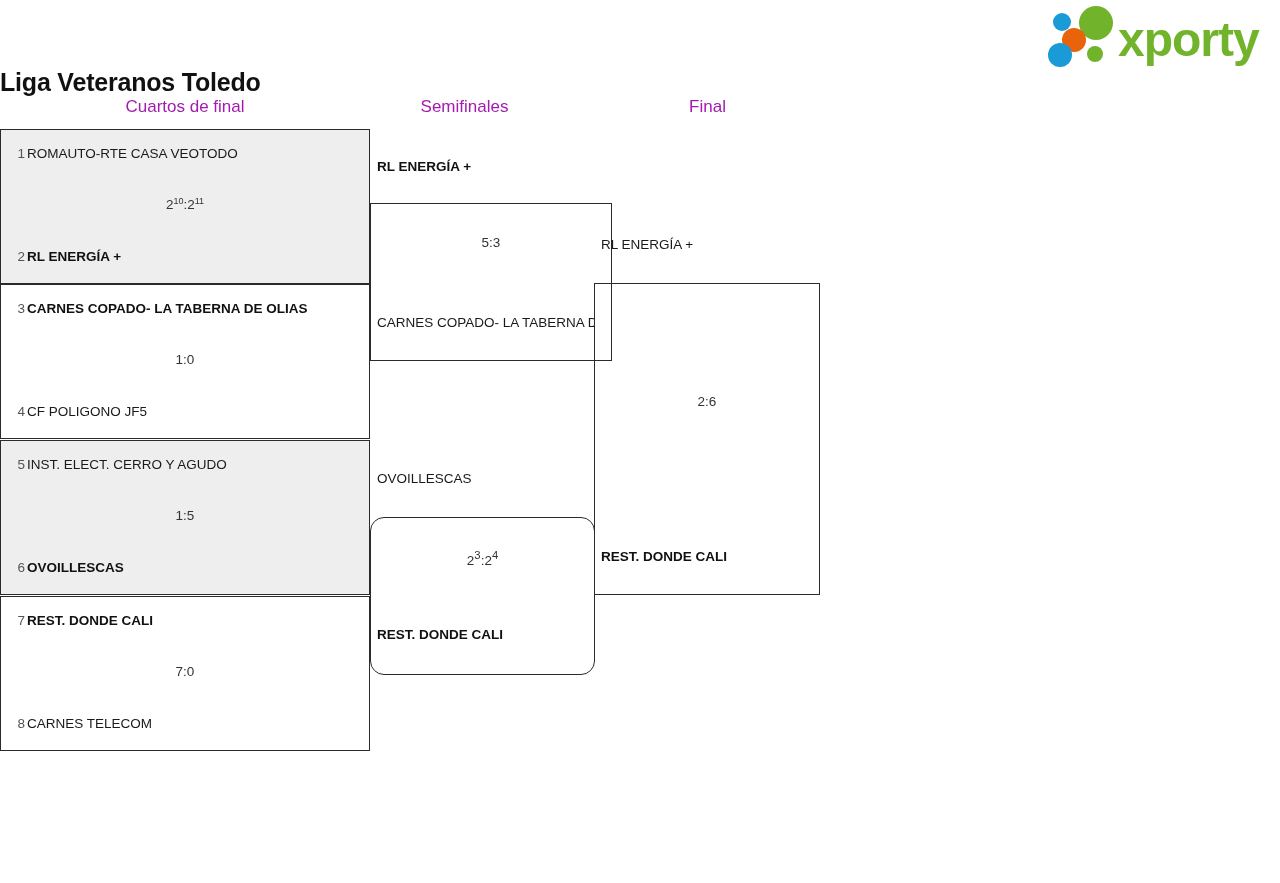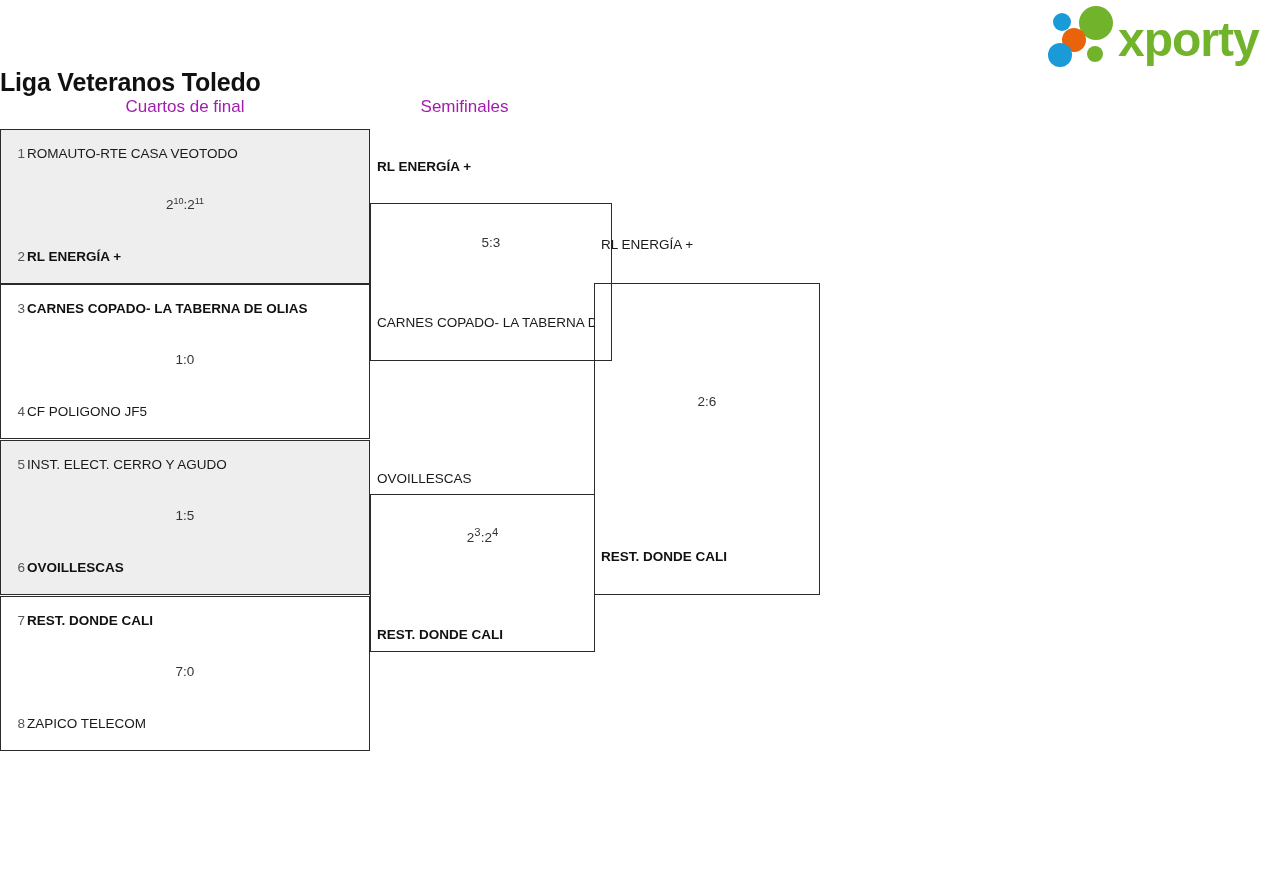--- a/index.html
+++ b/index.html
@@ -134,20 +134,21 @@
       <circle cx="48" cy="17" r="17" fill="#72b32c"></circle>
       <circle cx="26" cy="34" r="12" fill="#e8630a"></circle>
       <circle cx="12" cy="49" r="12" fill="#1a9ad7"></circle>
       <circle cx="47" cy="48" r="8" fill="#72b32c"></circle>
       <text x="70" y="50" font-family="Liberation Sans, sans-serif" font-size="48" font-weight="bold" fill="#72b32c" letter-spacing="-1">xporty</text>
     </svg>
   </div>
 
   <div class="col-header" id="col-header-0">Cuartos de final</div>
   <div class="col-header" id="col-header-1">Semifinales</div>
+  <div class="col-header" id="col-header-2">Final</div>
 
   <div class="match qf shaded bordered" style="left:0px; top:129px; width:370px; height:155px;">
     <span class="seed seed-top">1</span>
     <span class="team team-top">ROMAUTO-RTE CASA VEOTODO</span>
     <span class="score">2<sup>10</sup>:2<sup>11</sup></span>
     <span class="seed seed-bot">2</span>
     <span class="team team-bot win">RL ENERGÍA +</span>
   </div>
 
   <div class="match qf bordered" style="left:0px; top:284px; width:370px; height:155px;">
@@ -164,34 +165,34 @@
     <span class="score">1:5</span>
     <span class="seed seed-bot">6</span>
     <span class="team team-bot win">OVOILLESCAS</span>
   </div>
 
   <div class="match qf bordered" style="left:0px; top:596px; width:370px; height:155px;">
     <span class="seed seed-top">7</span>
     <span class="team team-top win">REST. DONDE CALI</span>
     <span class="score">7:0</span>
     <span class="seed seed-bot">8</span>
-    <span class="team team-bot">ZAPICO TELECOM</span>
+    <span class="team team-bot">CARNES TELECOM</span>
   </div>
 
   <div class="label-team win" style="left:377px; top:159px;">RL ENERGÍA +</div>
 
   <div class="match bordered" style="left:370px; top:203px; width:242px; height:158px; overflow:hidden;">
     <span class="box-score" style="left:0; top:31px; width:100%;">5:3</span>
   </div>
 
   <div class="label-team" style="left:377px; top:315px; width:218px; overflow:hidden;">CARNES COPADO- LA TABERNA DE OLIAS</div>
 
   <div class="label-team" style="left:377px; top:471px;">OVOILLESCAS</div>
 
-  <div class="match bordered" style="left:370px; top:494px; width:225px; height:158px;">
+  <div class="match bordered" style="left:370px; top:517px; width:225px; height:158px;border-radius:14px;">
     <span class="box-score" style="left:0; top:31px; width:100%;">2<sup>3</sup>:2<sup>4</sup></span>
   </div>
 
   <div class="label-team win" style="left:377px; top:627px;">REST. DONDE CALI</div>
 
   <div class="label-team" style="left:601px; top:237px;">RL ENERGÍA +</div>
 
   <div class="match bordered" style="left:594px; top:283px; width:226px; height:312px;">
     <span class="box-score" style="left:0; top:110px; width:100%;">2:6</span>
   </div>

